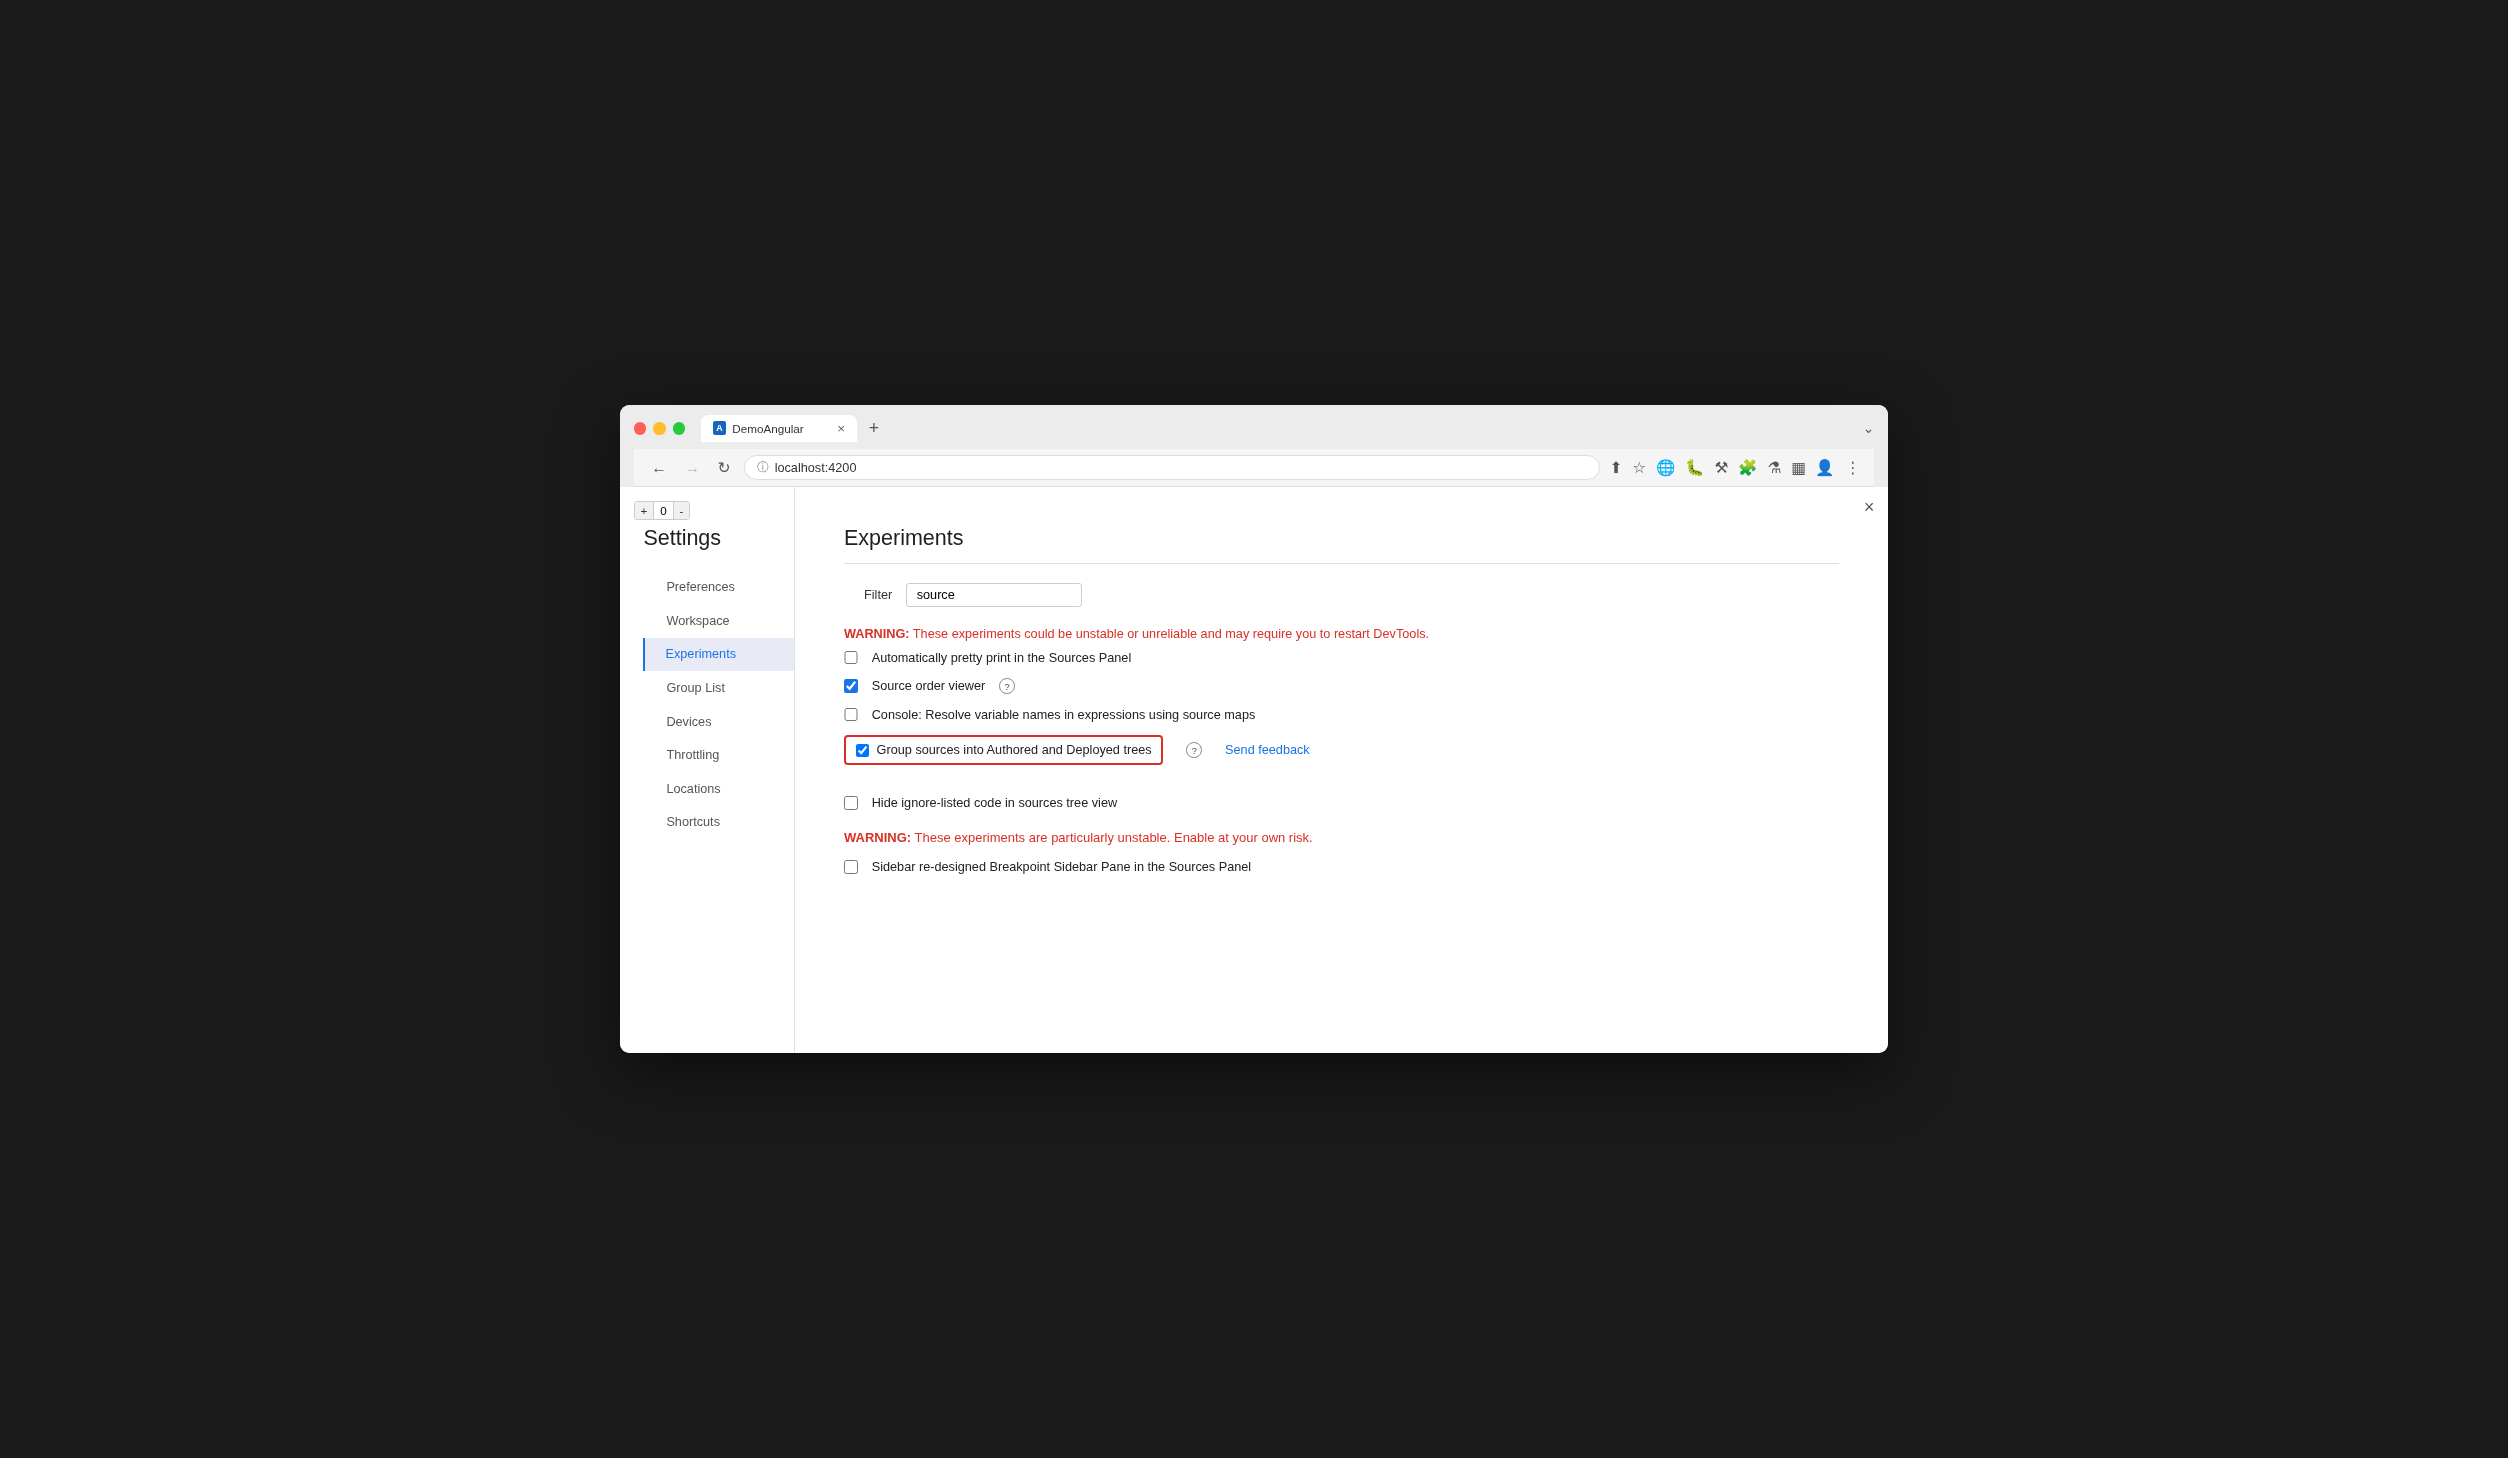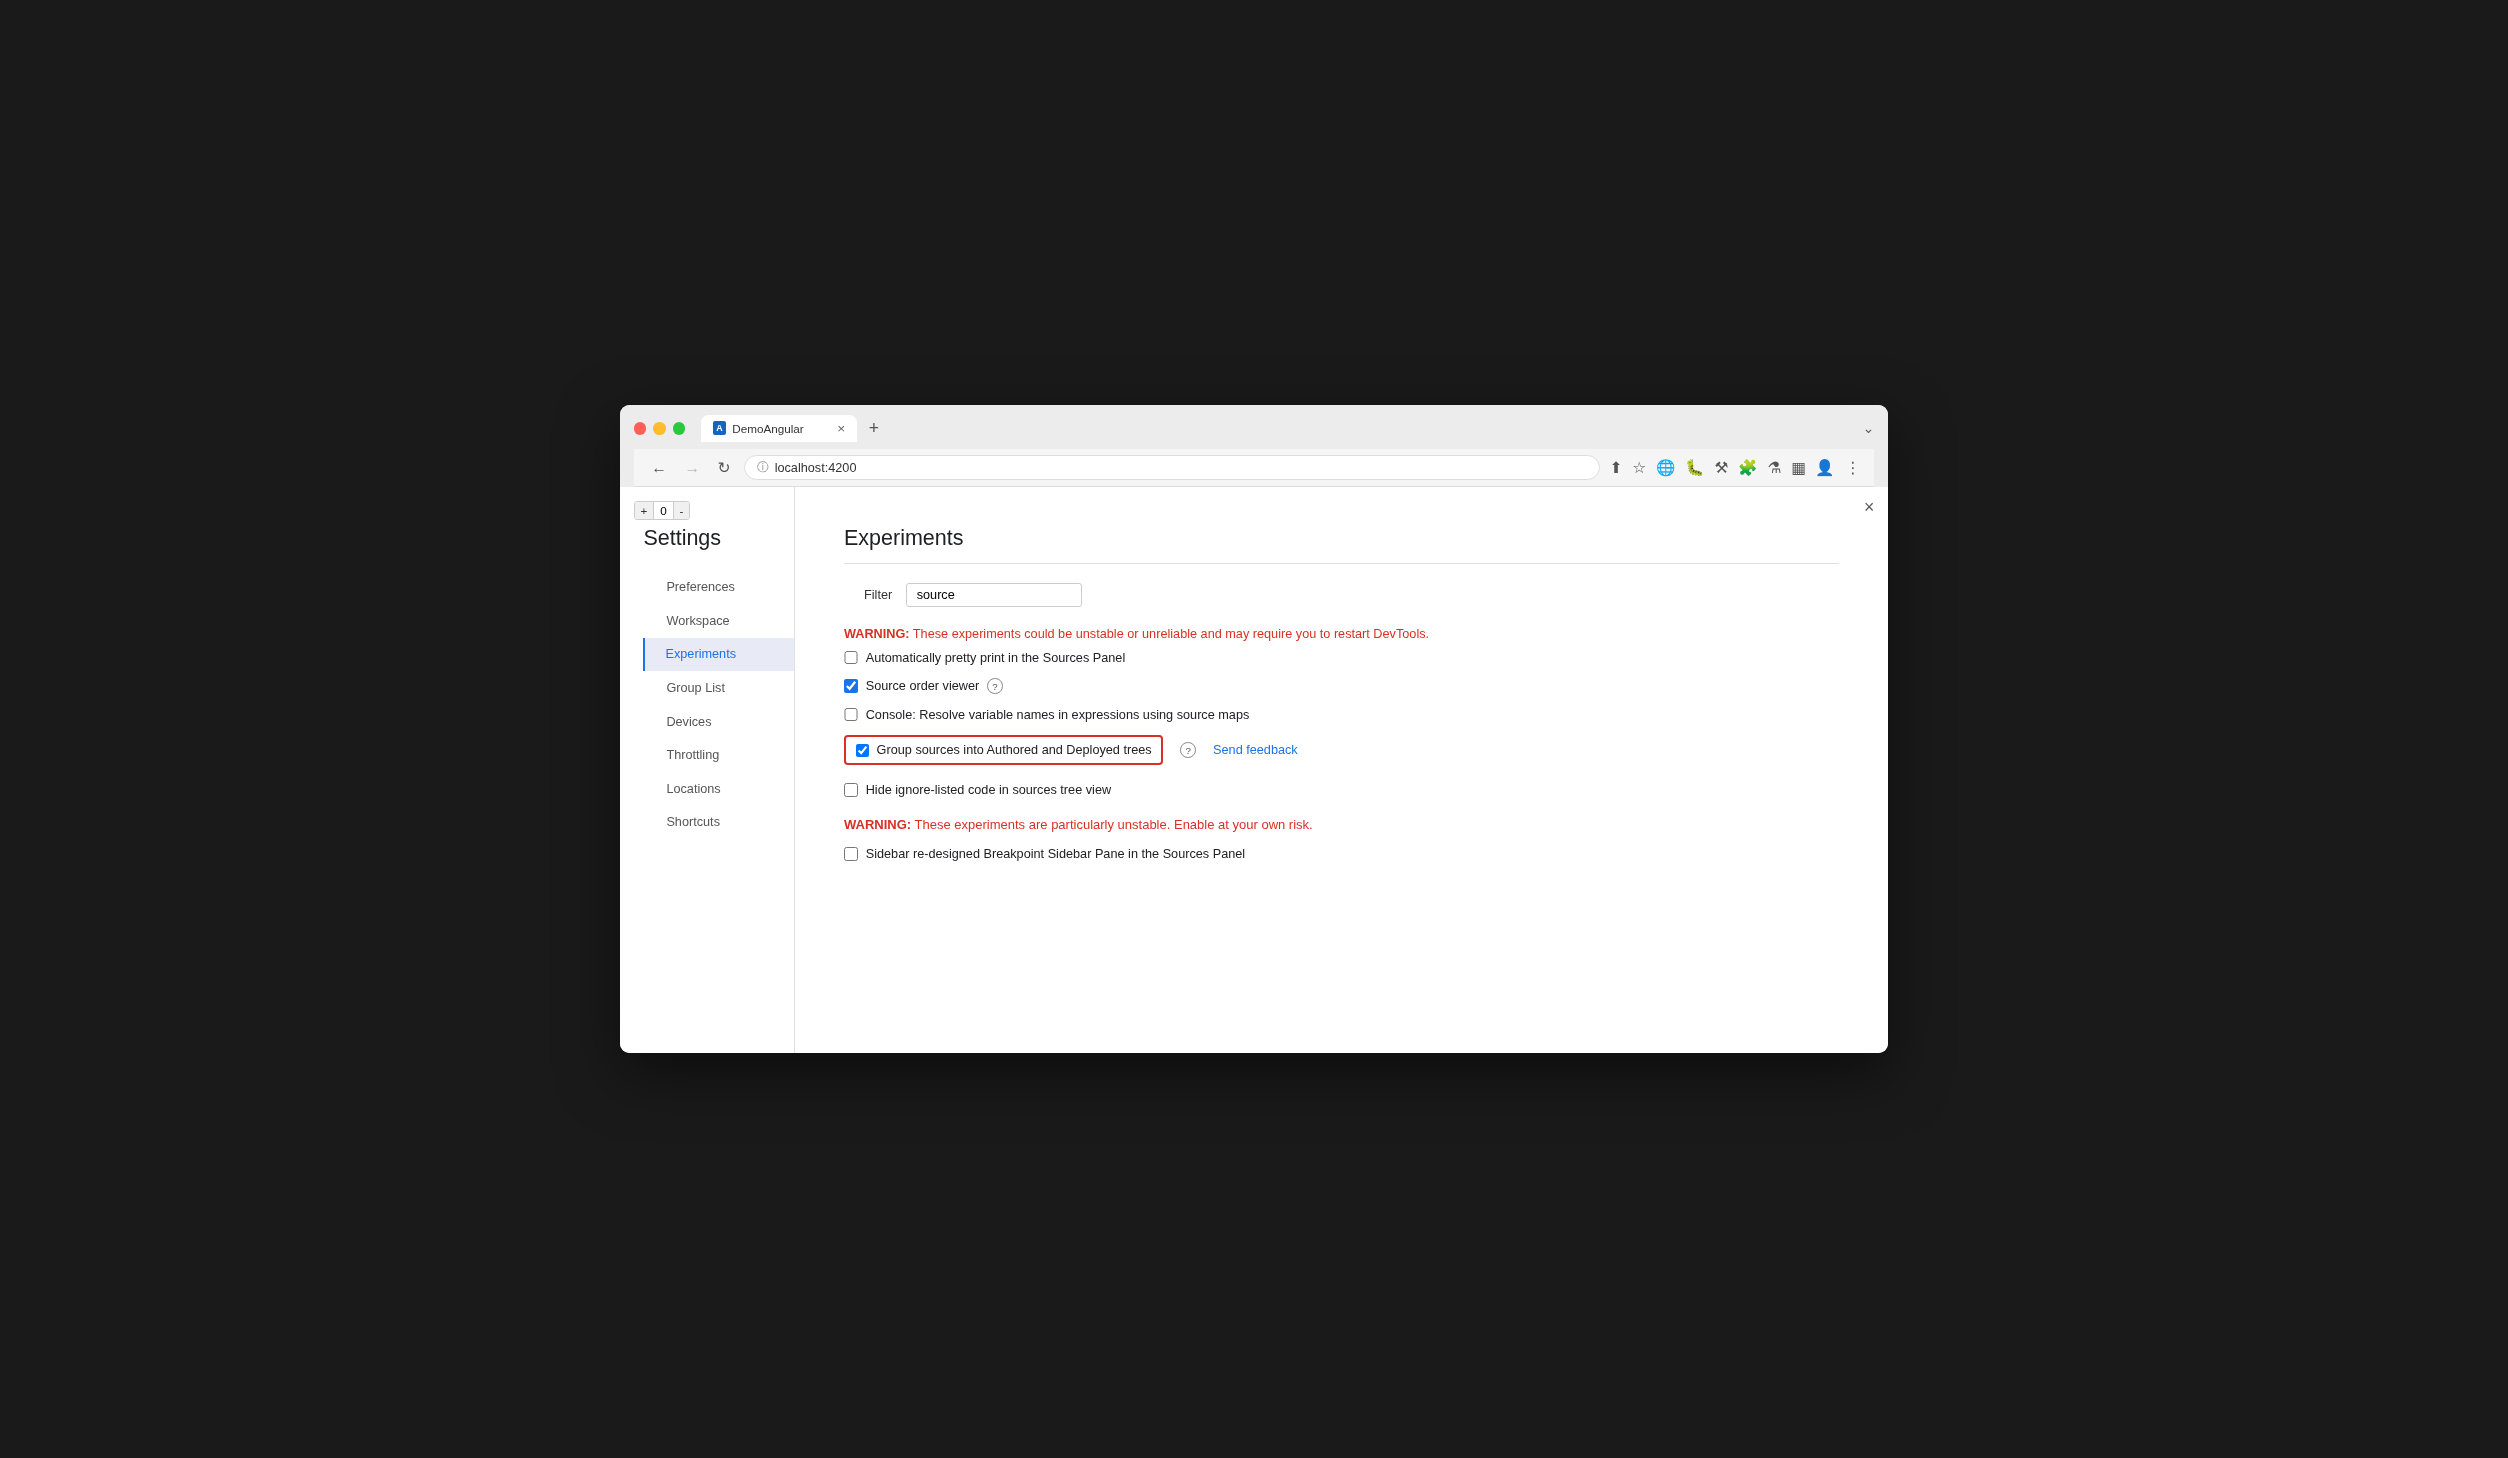--- a/index.html
+++ b/index.html
@@ -282,21 +282,21 @@
       line-height: 1.5;
     }
 
     .warning-label {
       font-weight: bold;
     }
 
     .experiment-item {
       display: flex;
       align-items: center;
-      gap: 8px;
+      gap: 14px;
       margin-bottom: 13.7px;
       font-size: 12.7px;
       color: #202124;
     }
 
     .experiment-item input[type="checkbox"] {
       width: 13.7px;
       height: 13.7px;
       accent-color: #1a73e8;
       cursor: pointer;
@@ -317,22 +317,22 @@
       border-radius: 50%;
       font-size: 9.8px;
       color: #555;
       cursor: pointer;
       flex-shrink: 0;
     }
 
     .highlighted-row {
       display: flex;
       align-items: center;
-      gap: 17px;
-      margin-bottom: 18px;
+      gap: 23px;
+      margin-bottom: 31px;
       font-size: 12.7px;
       color: #202124;
     }
 
     .highlighted-checkbox-label {
       display: flex;
       align-items: center;
       gap: 7.8px;
       border: 2px solid #d93025;
       border-radius: 3.9px;

